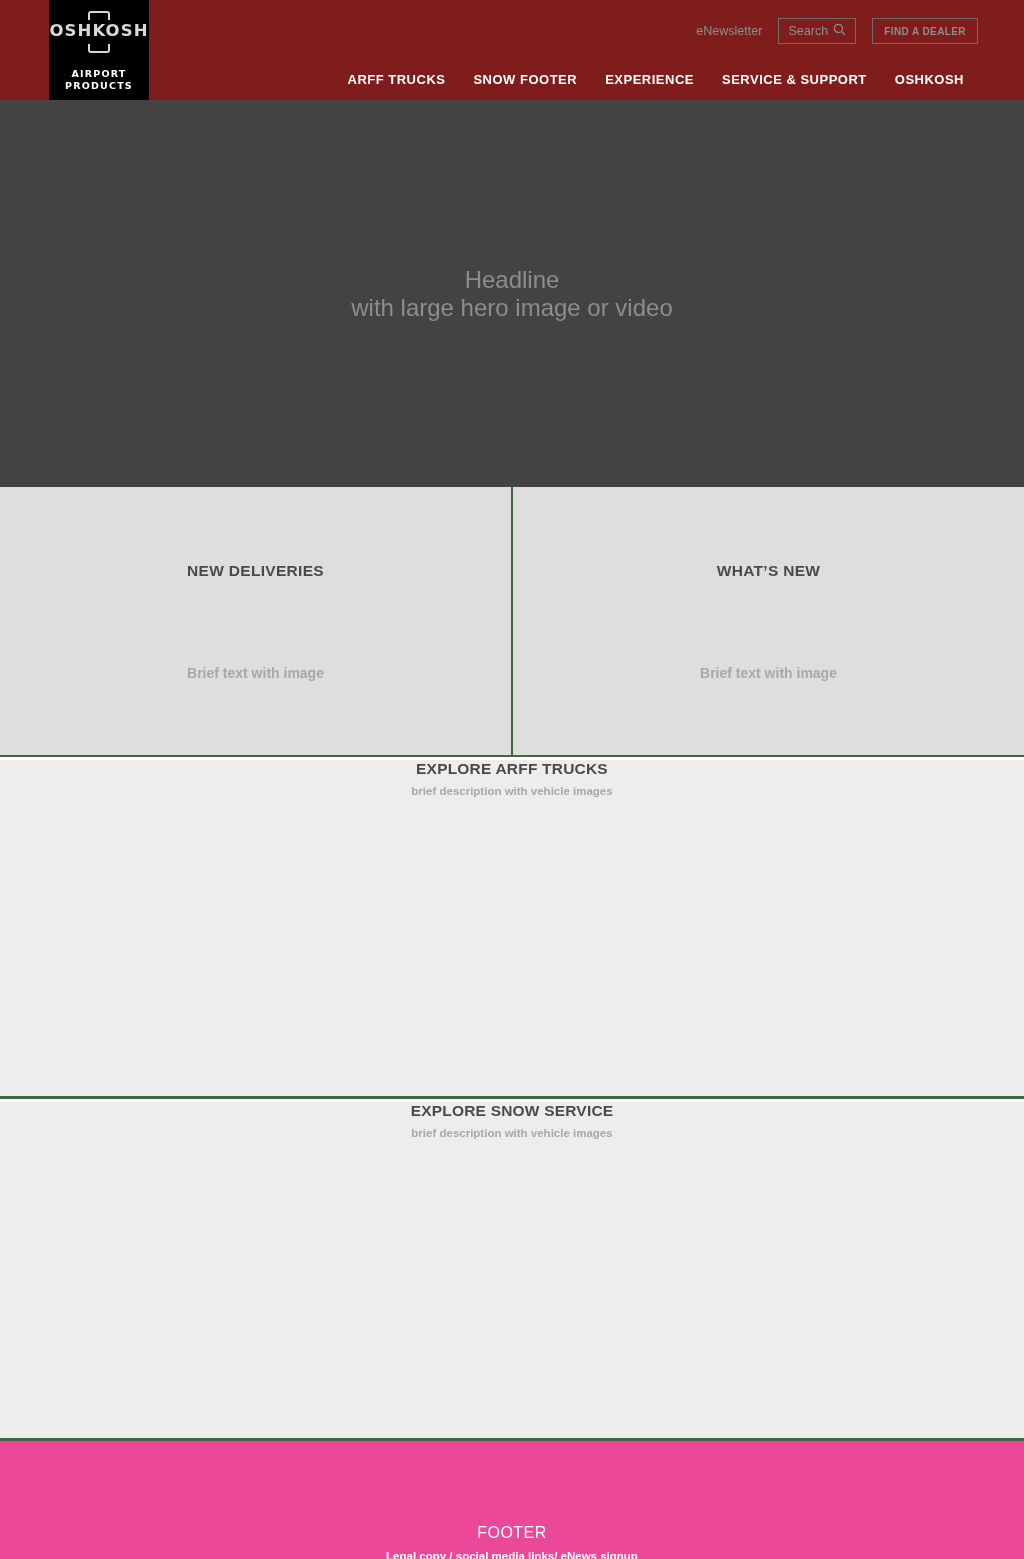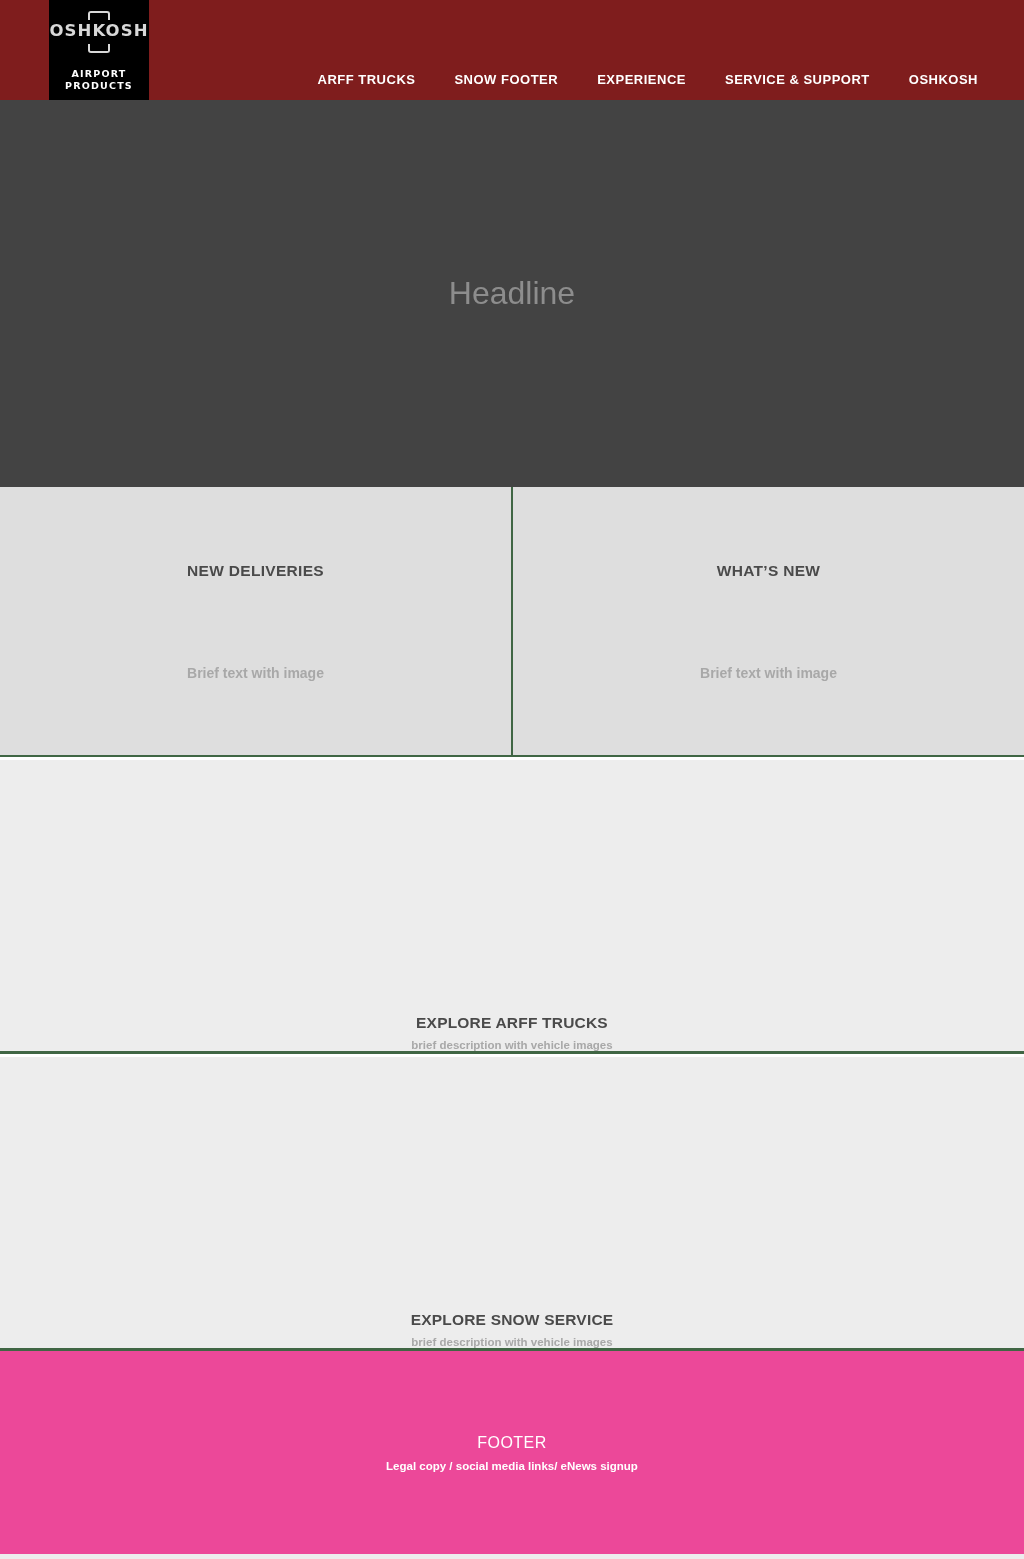--- a/index.html
+++ b/index.html
@@ -106,45 +106,45 @@
     font-family: "Liberation Sans", sans-serif;
     font-size: 10px;
     font-weight: bold;
     letter-spacing: 0.4px;
     color: #8d8d8d;
     white-space: nowrap;
   }
 
   .mainnav {
     position: absolute;
-    right: 46px;
+    right: 60px;
     top: 72px;
     display: flex;
-    gap: 39px;
+    gap: 28px;
     justify-content: center;
   }
   .nav-item {
     font-size: 13px;
     font-weight: bold;
     letter-spacing: 0.5px;
     color: #ffffff;
     white-space: nowrap;
   }
 
   
   .hero {
     height: 387px;
     background: #434343;
     display: flex;
     flex-direction: column;
     align-items: center;
     justify-content: center;
   }
   .hero-line {
-    font-size: 32px;
+    font-size: 24px;
     color: #8d8d8d;
     line-height: 1.16;
     text-align: center;
     font-weight: normal;
   }
 
   
   .two-col {
     display: flex;
     height: 270px;
@@ -170,25 +170,25 @@
   .col-sub {
     font-size: 14px;
     font-weight: bold;
     color: #a8a8a8;
     margin-top: 48px;
   }
 
   
   .explore {
     background: #ededed;
-    height: 297px;
-    display: flex;
-    flex-direction: column;
-    align-items: center;
-    justify-content: flex-end;
+    height: 342px;
+    display: flex;
+    flex-direction: column;
+    align-items: center;
+    justify-content: flex-start;
     border-top: 3px solid #ffffff;
     border-bottom: 3px solid #406644;
   }
   .explore-title {
     font-size: 15.5px;
     font-weight: bold;
     letter-spacing: 0.2px;
     color: #4a4a4a;
     margin-bottom: 7px;
   }
@@ -229,33 +229,49 @@
       <span class="logo-bracket top"></span>
       <span class="logo-word">OSHKOSH</span>
       <span class="logo-bracket bottom"></span>
     </div>
     <div class="logo-sub">
       <span>AIRPORT</span><br>
       <span>PRODUCTS</span>
     </div>
   </div>
 
+  <div class="utility">
+    <a class="enews-link">eNewsletter</a>
+
+    <div class="search-box">
+      <span class="search-placeholder">Search</span>
+      <span class="search-icon">
+        <svg width="13" height="13" viewBox="0 0 13 13">
+          <circle cx="5.4" cy="5.4" r="4.1" fill="none" stroke="#8d8d8d" stroke-width="1.2"></circle>
+          <line x1="8.5" y1="8.5" x2="12" y2="12" stroke="#8d8d8d" stroke-width="1.2"></line>
+        </svg>
+      </span>
+    </div>
+
+    <button class="dealer-btn">FIND A DEALER</button>
+  </div>
 
   <nav class="mainnav">
     <a class="nav-item">ARFF TRUCKS</a>
     <a class="nav-item">SNOW FOOTER</a>
     <a class="nav-item">EXPERIENCE</a>
     <a class="nav-item">SERVICE &amp; SUPPORT</a>
     <a class="nav-item">OSHKOSH</a>
   </nav>
 
 </div>
 
 <div class="hero">
   <div class="hero-line">Headline</div>
+  <div class="hero-line">with large hero image or video</div>
 </div>
 
 <div class="two-col">
   <div class="col left">
     <div class="col-title">NEW DELIVERIES</div>
     <div class="col-sub">Brief text with image</div>
   </div>
   <div class="col right">
     <div class="col-title">WHAT’S NEW</div>
     <div class="col-sub">Brief text with image</div>

